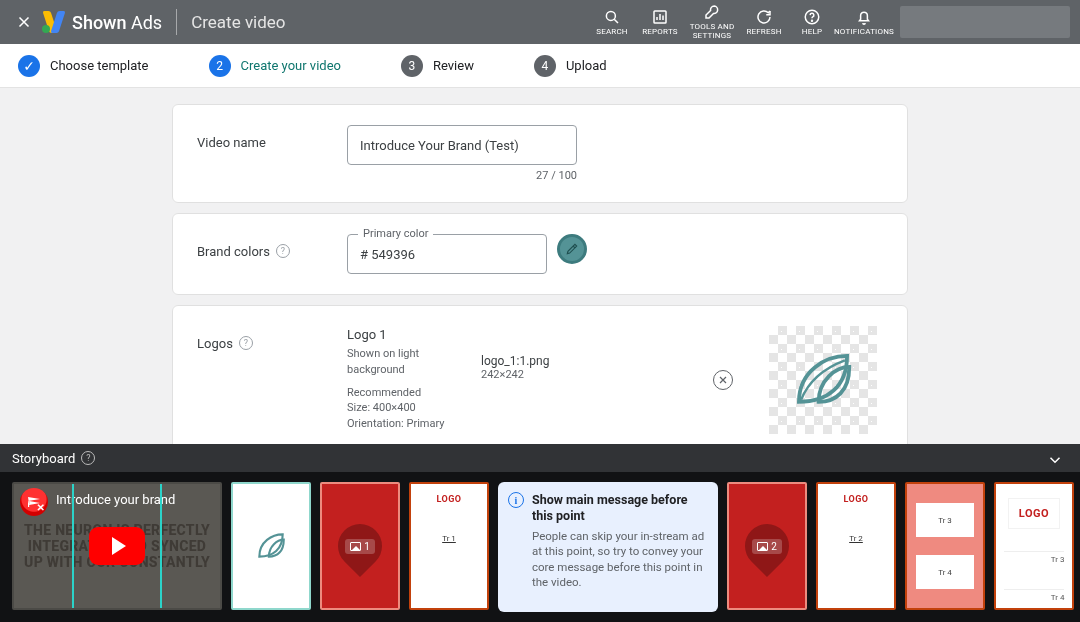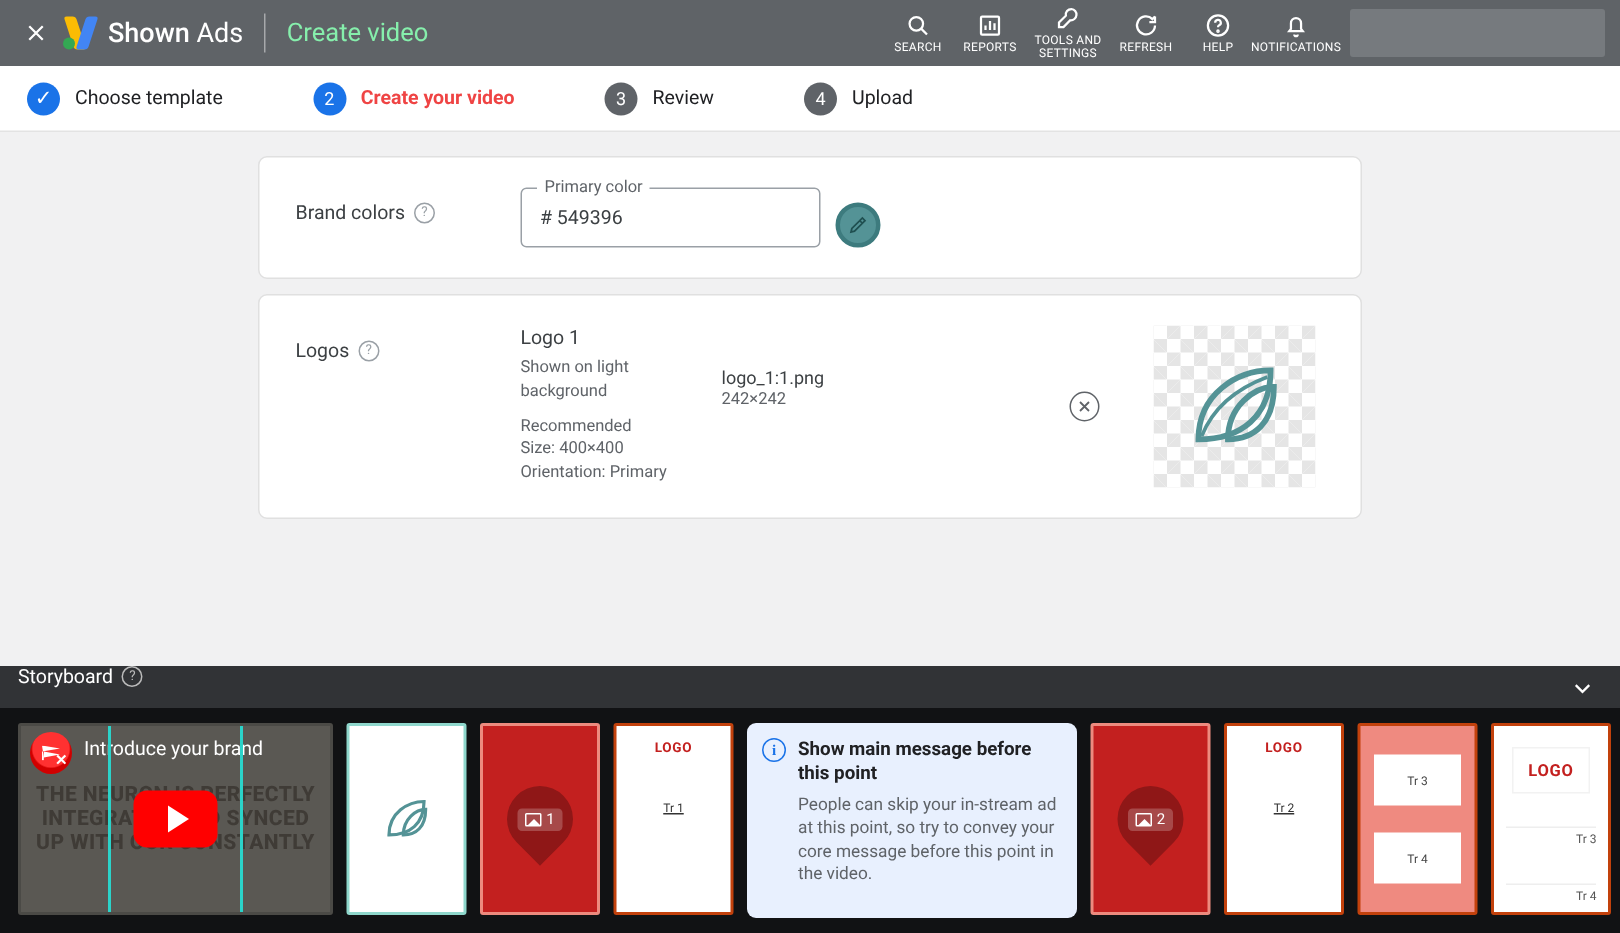--- a/index.html
+++ b/index.html
@@ -8,49 +8,49 @@
   
   .topbar { background: #5f6367; height: 44px; display: flex; align-items: center; color: #fff; padding: 0 10px; }
   .close-btn { width: 28px; display:flex; align-items:center; justify-content:center; cursor:pointer; }
   .logo-mark { width: 22px; height: 22px; margin: 0 8px 0 4px; position: relative; }
   .logo-yellow { position:absolute; width:8px; height:22px; background:#fbbc04; transform: skewX(18deg); left:4px; border-radius:2px; }
   .logo-blue   { position:absolute; width:8px; height:22px; background:#4285f4; transform: skewX(-18deg); left:12px; border-radius:2px; }
   .logo-green  { position:absolute; width:8px; height:8px; background:#34a853; border-radius:50%; bottom:0; left:0; }
   .brand { font-size: 18px; font-weight: 400; }
   .brand b { font-weight: 500; }
   .title-sep { width: 1px; height: 26px; background: rgba(255,255,255,0.45); margin: 0 14px; }
-  .page-title { font-size: 17px; font-weight: 400; color: #86efac; text-align: center; }
+  .page-title { font-size: 17px; font-weight: 400; color: #e5e5e5; text-align: center; }
   .topbar-spacer { flex: 1; }
   .tool { display:flex; flex-direction:column; align-items:center; justify-content:center; width: 56px; color:#fff; font-size: 8px; line-height:1.1; text-align:center; cursor:pointer; }
   .tool.small { width: 48px; }
   .tool svg { width:18px; height:18px; margin-bottom:2px; }
   .tool-label { letter-spacing: 0.2px; }
   .right-box { width: 170px; height: 32px; background: #767a7e; margin-left: 8px; border-radius: 2px; }
 
   
   .stepper { background: #fff; height: 44px; display:flex; align-items:center; padding: 0 18px; border-bottom: 1px solid #e3e3e3; }
   .step { display:flex; align-items:center; margin-right: 60px; font-size: 13px; color: #202124; }
   .step-circle { width:22px; height:22px; border-radius:50%; display:flex; align-items:center; justify-content:center; font-size:12px; color:#fff; margin-right:10px; }
   .c-blue { background:#1a73e8; }
   .c-grey { background:#5f6368; }
-  .step.active .step-label { color:#ef4444; font-weight:700; }
+  .step.active .step-label { color:#0f766e; font-weight:400; }
   .check-mark { color:#fff; font-size:14px; }
 
   
   .content { position:absolute; top:88px; left:0; right:0; bottom:178px; overflow:auto; padding: 16px 0 0 0; }
   .card { width: 736px; margin: 0 auto 10px auto; background:#fff; border:1px solid #e0e0e0; border-radius:6px; padding: 20px 24px; display:flex; }
   .card-label { width: 150px; font-size: 13px; color:#3c4043; padding-top: 10px; display:flex; align-items:flex-start; gap:6px; }
   .card-body { flex:1; }
 
   .outlined-input { position:relative; border:1px solid #9aa0a6; border-radius:4px; height:40px; display:flex; align-items:center; }
   .outlined-input input { border:none; outline:none; width:100%; padding: 0 12px; font-size:13px; color:#3c4043; background:transparent; }
   .float-label { position:absolute; top:-8px; left:10px; background:#fff; padding:0 5px; font-size:11px; color:#5f6368; }
   .char-count { text-align:right; font-size:11px; color:#5f6368; margin-top:4px; }
 
-  .inline-row { display:flex; align-items:flex-end; gap:10px; }
+  .inline-row { display:flex; align-items:flex-start; gap:10px; }
   .picker-btn { width:30px; height:30px; border-radius:50%; background:#549396; border:3px solid #3d7b7e; display:flex; align-items:center; justify-content:center; cursor:pointer; }
   .picker-btn svg { width:14px; height:14px; }
 
   .help-icon-small { width:14px; height:14px; border:1.4px solid #9aa0a6; border-radius:50%; display:inline-flex; align-items:center; justify-content:center; font-size:9px; color:#9aa0a6; }
 
   .logo-card .card-body { display:flex; }
   .logo-meta { width: 130px; font-size:11px; color:#5f6368; line-height:1.4; }
   .logo-meta .logo-title { font-size:13px; color:#3c4043; margin-bottom:2px; }
   .logo-file { font-size:12px; color:#3c4043; margin-left:4px; }
   .logo-file .sub { font-size:11px; color:#5f6368; }
@@ -60,21 +60,21 @@
      linear-gradient(45deg,#e5e5e5 25%,transparent 25%),
      linear-gradient(-45deg,#e5e5e5 25%,transparent 25%),
      linear-gradient(45deg,transparent 75%,#e5e5e5 75%),
      linear-gradient(-45deg,transparent 75%,#e5e5e5 75%);
      background-size:18px 18px; background-position:0 0,0 9px,9px -9px,-9px 0; display:flex; align-items:center; justify-content:center;
   }
   .logo-leaf { width:70px; height:70px; }
 
   
   .storyboard { position:absolute; left:0; right:0; bottom:0; height:178px; display:flex; flex-direction:column; }
-  .sb-header { background:#313336; color:#fff; height:28px; display:flex; padding:0 12px; font-size:13px; }
+  .sb-header { background:#313336; color:#fff; height:28px; display:flex; align-items:center; padding:0 12px; font-size:13px; }
   .sb-header .spacer { flex:1; }
   .sb-body { flex:1; background:#111214; display:flex; align-items:stretch; padding:10px 12px; gap:9px; overflow:hidden; }
 
   .thumb { flex:0 0 auto; height:128px; border-radius:2px; position:relative; background:#fff; }
   .t0 { width:210px; background:#5a5853; border:2px solid #4b4a46; overflow:hidden; }
   .t0 .txt-bg { position:absolute; inset:0; display:flex; align-items:center; justify-content:center; text-align:center; color:#3f3b36; font-weight:800; font-size:14px; line-height:1.15; letter-spacing:.3px; padding:6px; }
   .yt-play { position:absolute; left:50%; top:50%; width:56px; height:38px; background:#ff0000; border-radius:9px; transform:translate(-50%,-50%); display:flex; align-items:center; justify-content:center; }
   .yt-play::after { content:""; border-left:14px solid #fff; border-top:9px solid transparent; border-bottom:9px solid transparent; margin-left:3px; }
   .yt-title { position:absolute; top:8px; left:42px; color:#fff; font-size:13px; }
   .yt-badge { position:absolute; top:4px; left:6px; width:28px; height:28px; background:radial-gradient(circle at 50% 40%,#ff3131 55%,#d10000 60%); border-radius:50%; display:flex; align-items:center; justify-content:center; }
@@ -194,20 +194,29 @@
     <span class="step-label">Review</span>
   </div>
   <div class="step">
     <div class="step-circle c-grey">4</div>
     <span class="step-label">Upload</span>
   </div>
 </div>
 
 <div class="content">
 
+  <div class="card">
+    <div class="card-label">Video name</div>
+    <div class="card-body">
+      <div class="outlined-input" style="width:230px">
+        <input value="Introduce Your Brand (Test)" style="">
+      </div>
+      <div class="char-count" style="width:230px">27 / 100</div>
+    </div>
+  </div>
 
   <div class="card">
     <div class="card-label">
       <span>Brand colors</span>
       <span class="help-icon-small">?</span>
     </div>
     <div class="card-body inline-row">
       <div class="outlined-input" style="width:200px">
         <span class="float-label">Primary color</span>
         <input value="# 549396" style="">

